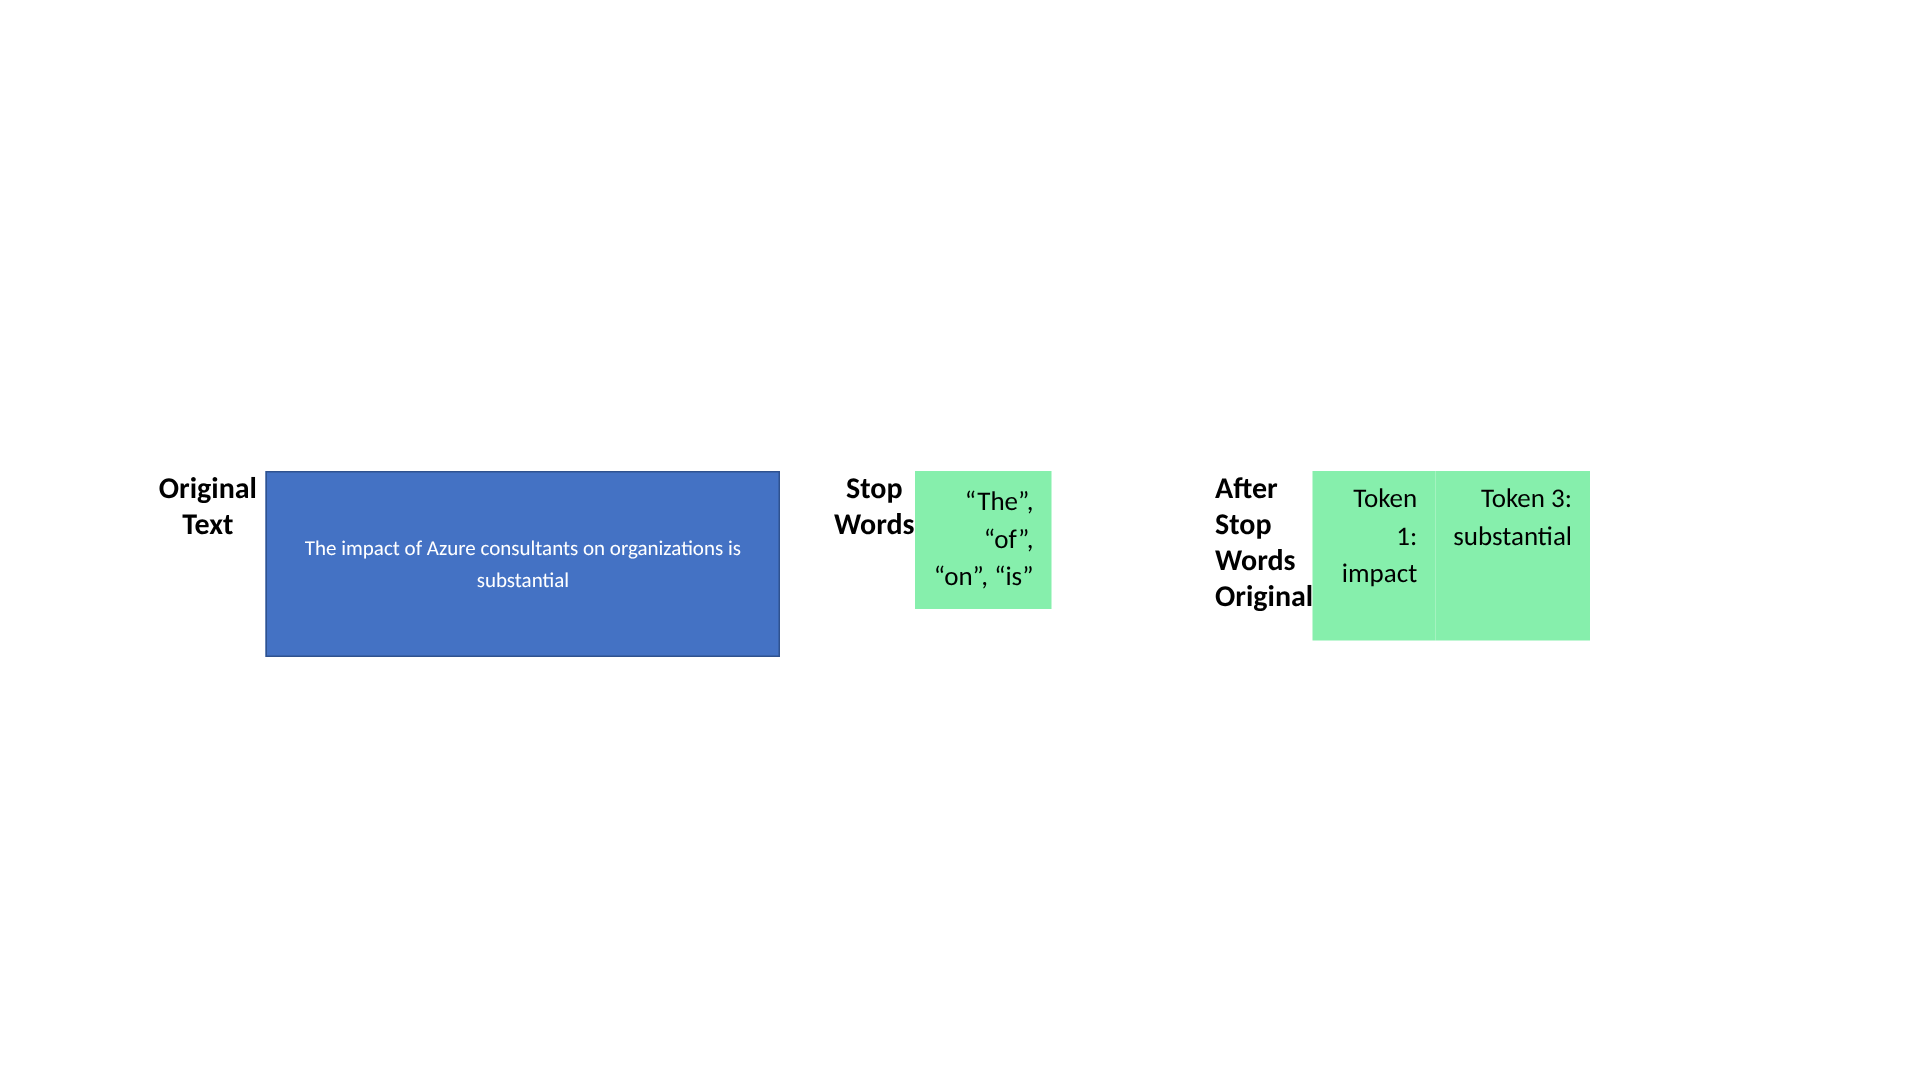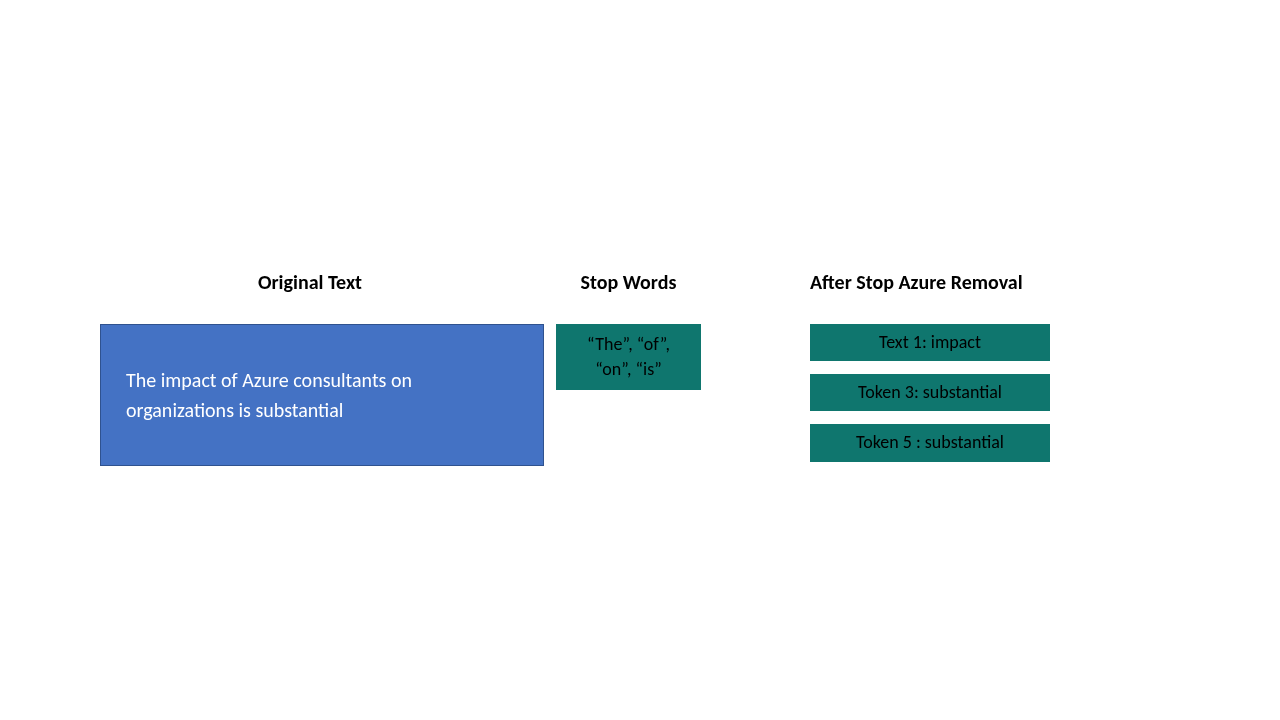--- a/index.html
+++ b/index.html
@@ -17,21 +17,22 @@
     .container {
       position: absolute;
       top: 270px;
       left: 0;
       width: 100%;
       display: flex;
       align-items: flex-start;
     }
     .column {
       display: flex;
-      flex-direction: column;
+      flex-direction: row;
+      margin-top: 44px;
     }
     .col-original {
       position: absolute;
       left: 100px;
       top: 0;
       width: 420px;
     }
     .col-stopwords {
       position: absolute;
       left: 556px;
@@ -56,32 +57,32 @@
     }
     .heading-after {
       text-align: left;
       margin-bottom: 30px;
     }
     .blue-box {
       background: #4472c4;
       border: 1px solid #2f528f;
       color: #ffffff;
       padding: 40px 25px;
-      text-align: left;
-      font-size: 20px;
+      text-align: center;
+      font-size: 14px;
       line-height: 1.5;
       width: 444px;
     }
     .grey-box {
-      background: #0f766e;
+      background: #86efac;
       color: #000;
       padding: 8px 12px;
       font-size: 18px;
       line-height: 1.4;
-      text-align: center;
+      text-align: right;
     }
     .stopwords-box {
       width: 145px;
     }
     .token-box {
       width: 240px;
       margin-bottom: 13px;
       padding: 6px 12px;
     }
   </style>
@@ -94,19 +95,18 @@
     <div class="heading heading-left">Original Text</div>
     <div class="blue-box">The impact of Azure consultants on organizations is substantial</div>
   </div>
 
   <div class="column col-stopwords">
     <div class="heading">Stop Words</div>
     <div class="grey-box stopwords-box">“The”, “of”, “on”, “is”</div>
   </div>
 
   <div class="column col-after">
-    <div class="heading heading-after">After Stop Azure Removal</div>
-    <div class="grey-box token-box">Text 1: impact</div>
+    <div class="heading heading-after">After Stop Words Original</div>
+    <div class="grey-box token-box">Token 1: impact</div>
     <div class="grey-box token-box">Token 3: substantial</div>
-    <div class="grey-box token-box">Token 5 : substantial</div>
   </div>
 
 </div>
 
 </body></html>

